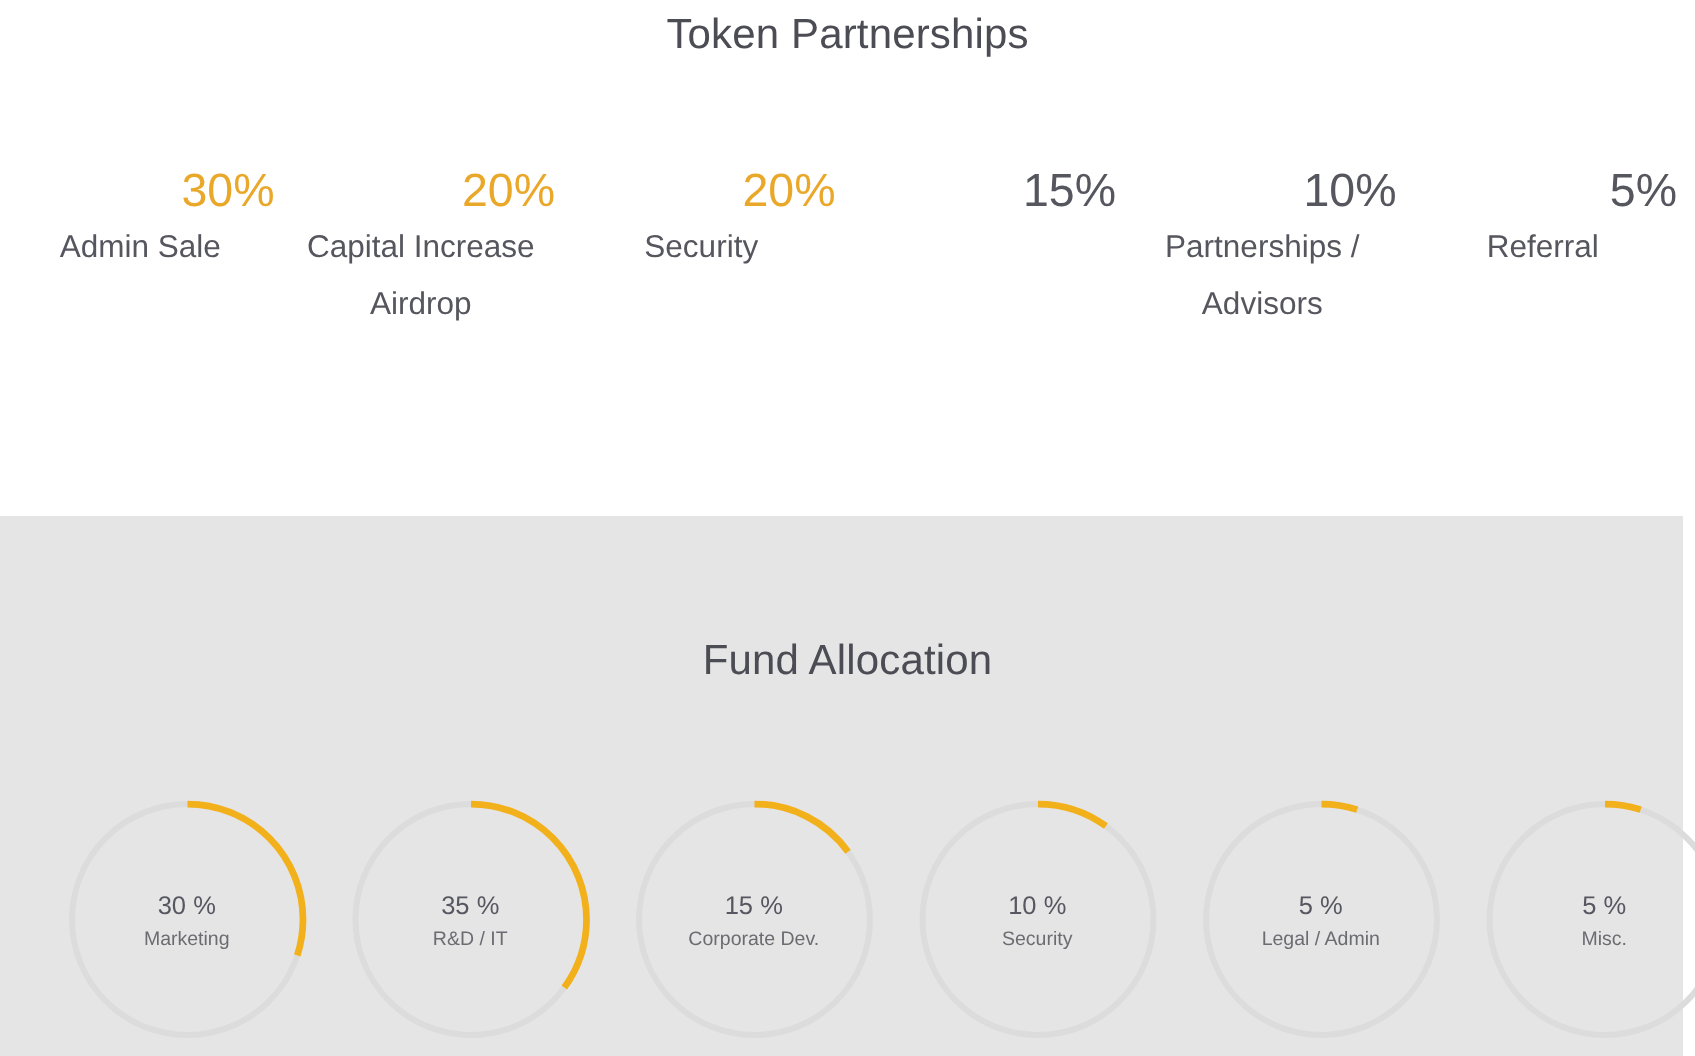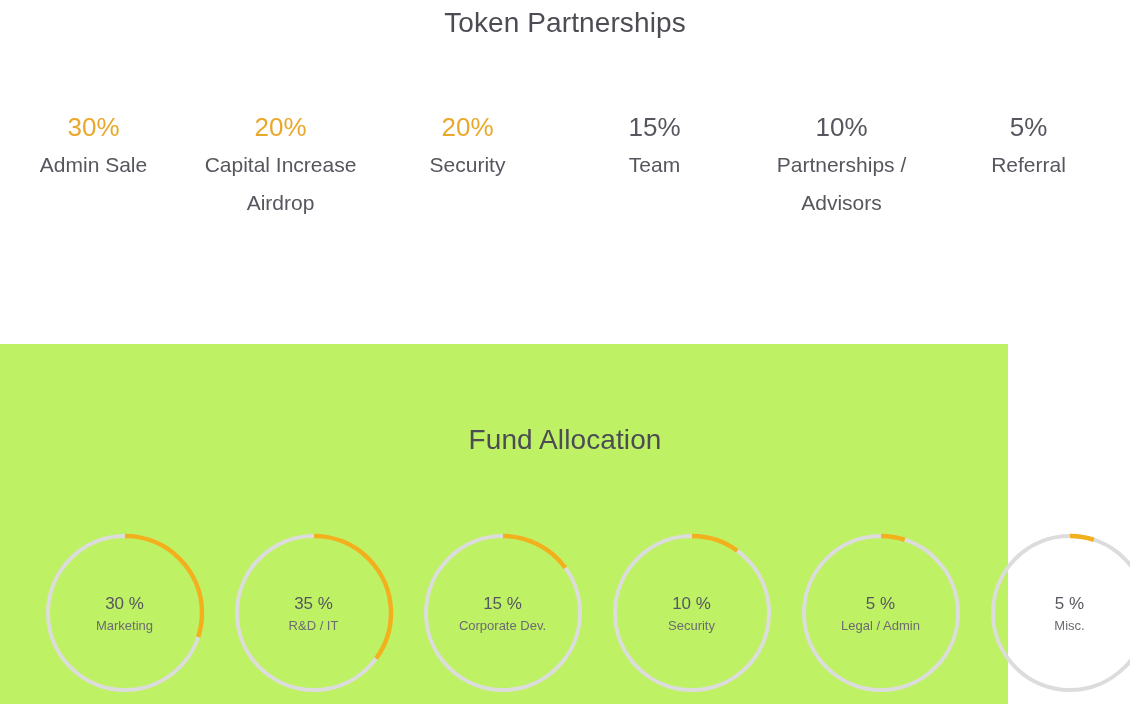--- a/index.html
+++ b/index.html
@@ -51,44 +51,45 @@
 
   .token-col {
     flex: 0 0 187px;
     width: 187px;
     text-align: center;
     box-sizing: border-box;
     padding: 0 4px;
   }
 
   .token-pct {
-    font-size: 26px;
+    font-size: 31px;
     font-weight: 400;
     line-height: 38px;
     color: #56565e;
+    text-align: right;
   }
   .token-pct.accent {
     color: #eaa82a;
   }
 
   .token-label {
     font-size: 21px;
     font-weight: 400;
     line-height: 38px;
     color: #56565e;
   }
 
   
   .section-fund {
     position: absolute;
     left: 0;
     top: 344px;
-    width: 1008px;
+    width: 1122px;
     height: 360px;
-    background: #bef264;
+    background: #e5e5e5;
     box-sizing: border-box;
   }
 
   .title-fund {
     position: absolute;
     left: 0;
     top: 76px;
     width: 1130px;
     text-align: center;
     font-size: 28px;
@@ -178,21 +179,20 @@
       <div class="token-label">Capital Increase Airdrop</div>
     </div>
 
     <div class="token-col">
       <div class="token-pct accent">20%</div>
       <div class="token-label">Security</div>
     </div>
 
     <div class="token-col">
       <div class="token-pct">15%</div>
-      <div class="token-label">Team</div>
     </div>
 
     <div class="token-col">
       <div class="token-pct">10%</div>
       <div class="token-label">Partnerships / Advisors</div>
     </div>
 
     <div class="token-col">
       <div class="token-pct">5%</div>
       <div class="token-label">Referral</div>

